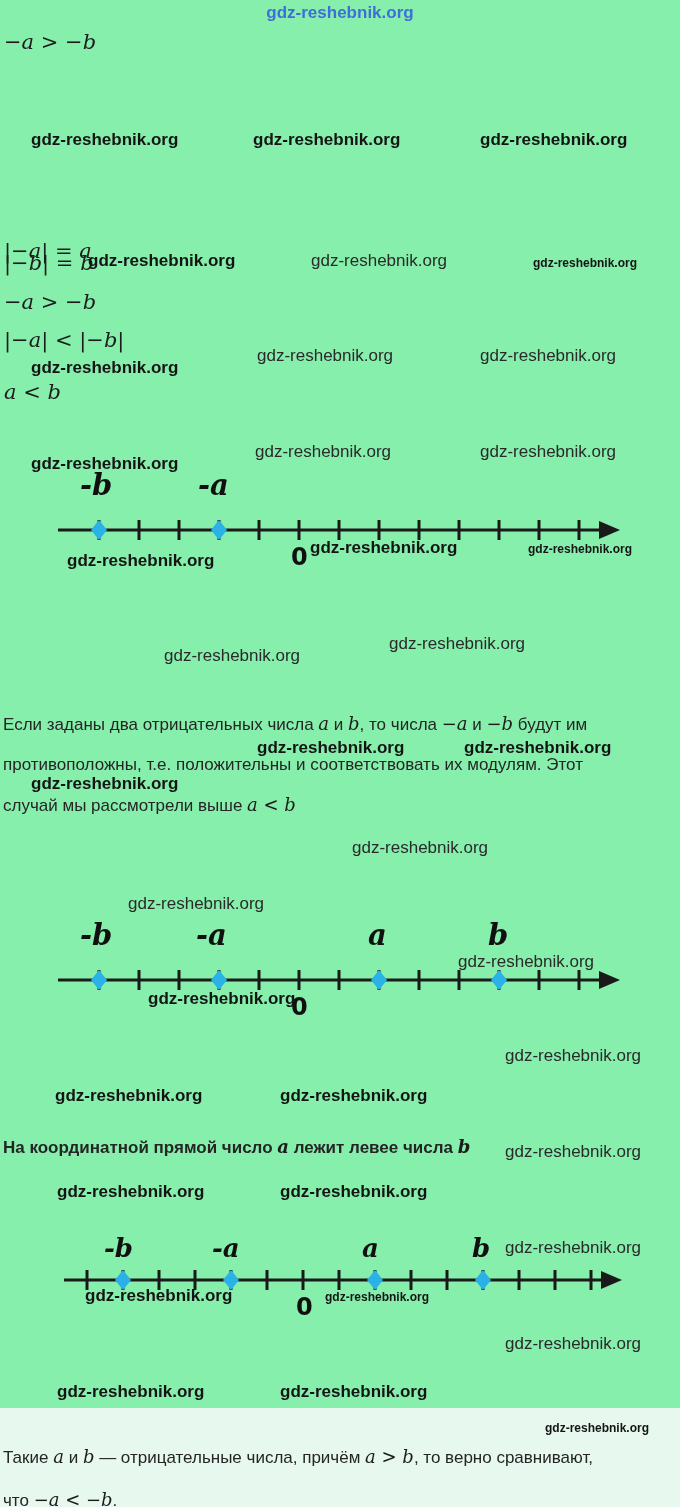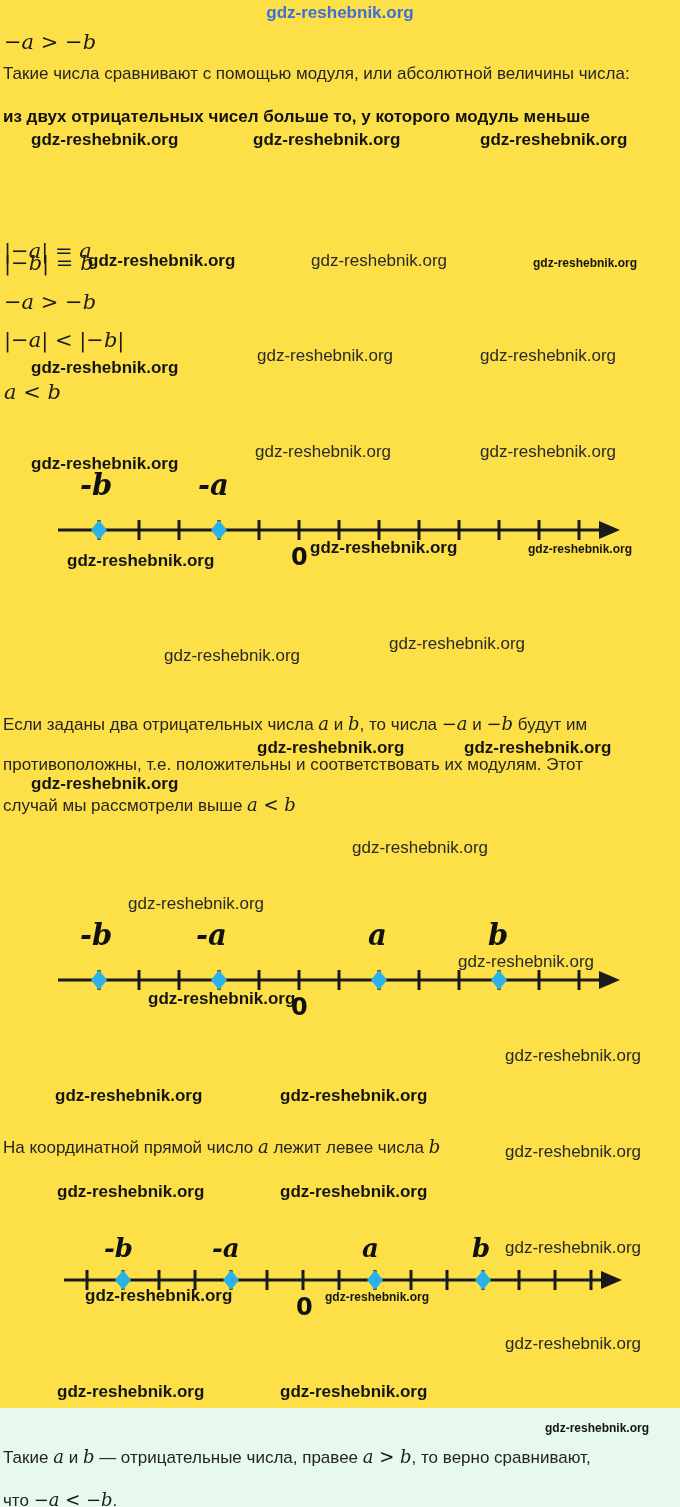--- a/index.html
+++ b/index.html
@@ -1,16 +1,16 @@
 <!DOCTYPE html>
 <html><head>
 <meta charset="utf-8">
 <style>
   html,body{margin:0;padding:0;background:#ffffff;}
-  .page{position:relative;width:680px;height:1507px;background:#fde047;overflow:hidden;
+  .page{position:relative;width:680px;height:1507px;background:#86efac;overflow:hidden;
         font-family:"Liberation Sans",sans-serif;color:#252525;}
   
   .wm{position:absolute;font-size:17px;font-weight:700;color:#141414;white-space:nowrap;}
   .wm.reg{font-weight:400;color:#2a2a2a;}
   .wm.small{font-size:12px;font-weight:700;}
   .wm.blue{left:50%;transform:translateX(-50%);color:#3e6fd8;}
   
   .formula{position:absolute;left:4px;font-family:"DejaVu Serif",serif;font-style:italic;
            font-size:21px;color:#1c1c1c;white-space:nowrap;}
   .text{position:absolute;left:3px;font-size:17px;color:#252525;white-space:nowrap;}
@@ -30,22 +30,20 @@
   .note-text .math{font-family:"DejaVu Serif",serif;font-style:italic;font-size:18px;color:#1c1c1c;}
 </style>
 </head>
 <body>
 
 <div class="page">
 
   <a class="wm blue" style="top:3px;">gdz-reshebnik.org</a>
 
   <div class="formula" style="top:30px;">−a &gt; −b</div>
-  <div class="text" style="top:64px;">Такие числа сравнивают с помощью модуля, или абсолютной величины числа:</div>
-  <div class="text bold" style="top:107px;">из двух отрицательных чисел больше то, у которого модуль меньше</div>
 
 
   <div class="formula" style="top:211px;margin-top:28px;">|−a| = a</div>
   <div class="formula" style="top:251px;">|−b| = b</div>
   <div class="formula" style="top:290px;">−a &gt; −b</div>
   <div class="formula" style="top:328px;">|−a| &lt; |−b|</div>
   <div class="formula" style="top:380px;">a  &lt;  b</div>
 
   <span class="nl-label" style="left:80px;top:468px;">-b</span>
   <span class="nl-label" style="left:198px;top:468px;">-a</span>
@@ -69,39 +67,39 @@
     <path d="M58 25H602" stroke="#1a1a1a" stroke-width="3"></path>
     <path d="M99 15v20M139 15v20M179 15v20M219 15v20M259 15v20M299 15v20M339 15v20M379 15v20M419 15v20M459 15v20M499 15v20M539 15v20M579 15v20" stroke="#1a1a1a" stroke-width="3"></path>
     <polygon points="620,25 599,16 599,34" fill="#1a1a1a"></polygon>
     <polygon points="99,15 107,25 99,35 91,25" fill="#29b1e8"></polygon>
     <polygon points="219,15 227,25 219,35 211,25" fill="#29b1e8"></polygon>
     <polygon points="379,15 387,25 379,35 371,25" fill="#29b1e8"></polygon>
     <polygon points="499,15 507,25 499,35 491,25" fill="#29b1e8"></polygon>
   </svg>
   <span class="nl-zero" style="left:291px;top:993px;">0</span>
 
-  <div class="text" style="top:1136px;"><span>На координатной прямой число </span><span class="math">a</span><span> лежит левее числа </span><span class="math">b</span></div>
+  <div class="text" style="top:1136px;font-weight:bold;"><span>На координатной прямой число </span><span class="math">a</span><span> лежит левее числа </span><span class="math">b</span></div>
 
   <span class="nl-label sm" style="left:104px;top:1233px;">-b</span>
   <span class="nl-label sm" style="left:212px;top:1233px;">-a</span>
   <span class="nl-label sm" style="left:362px;top:1233px;">a</span>
   <span class="nl-label sm" style="left:472px;top:1233px;">b</span>
   <svg class="nl-svg" style="top:1255px;" width="680" height="50">
     <path d="M64 25H606" stroke="#1a1a1a" stroke-width="3"></path>
     <path d="M87 15v20M123 15v20M159 15v20M195 15v20M231 15v20M267 15v20M303 15v20M339 15v20M375 15v20M411 15v20M447 15v20M483 15v20M519 15v20M555 15v20M591 15v20" stroke="#1a1a1a" stroke-width="3"></path>
     <polygon points="622,25 601,16 601,34" fill="#1a1a1a"></polygon>
     <polygon points="123,15 131,25 123,35 115,25" fill="#29b1e8"></polygon>
     <polygon points="231,15 239,25 231,35 223,25" fill="#29b1e8"></polygon>
     <polygon points="375,15 383,25 375,35 367,25" fill="#29b1e8"></polygon>
     <polygon points="483,15 491,25 483,35 475,25" fill="#29b1e8"></polygon>
   </svg>
   <span class="nl-zero" style="left:296px;top:1293px;">0</span>
 
   <div class="note-box">
-    <div class="note-text"><span>Такие </span><span class="math">a</span><span> и </span><span class="math">b</span><span> — отрицательные числа, правее </span><span class="math">a &gt; b</span><span>, то верно сравнивают,</span><br><span>что </span><span class="math">−a &lt; −b</span><span>.</span></div>
+    <div class="note-text"><span>Такие </span><span class="math">a</span><span> и </span><span class="math">b</span><span> — отрицательные числа, причём </span><span class="math">a &gt; b</span><span>, то верно сравнивают,</span><br><span>что </span><span class="math">−a &lt; −b</span><span>.</span></div>
   </div>
 
   <span class="wm" style="left:31px;top:130px;">gdz-reshebnik.org</span>
   <span class="wm" style="left:253px;top:130px;">gdz-reshebnik.org</span>
   <span class="wm" style="left:480px;top:130px;">gdz-reshebnik.org</span>
   <span class="wm" style="left:88px;top:251px;">gdz-reshebnik.org</span>
   <span class="wm" style="left:31px;top:358px;">gdz-reshebnik.org</span>
   <span class="wm" style="left:31px;top:454px;">gdz-reshebnik.org</span>
   <span class="wm" style="left:310px;top:538px;">gdz-reshebnik.org</span>
   <span class="wm" style="left:67px;top:551px;">gdz-reshebnik.org</span>

